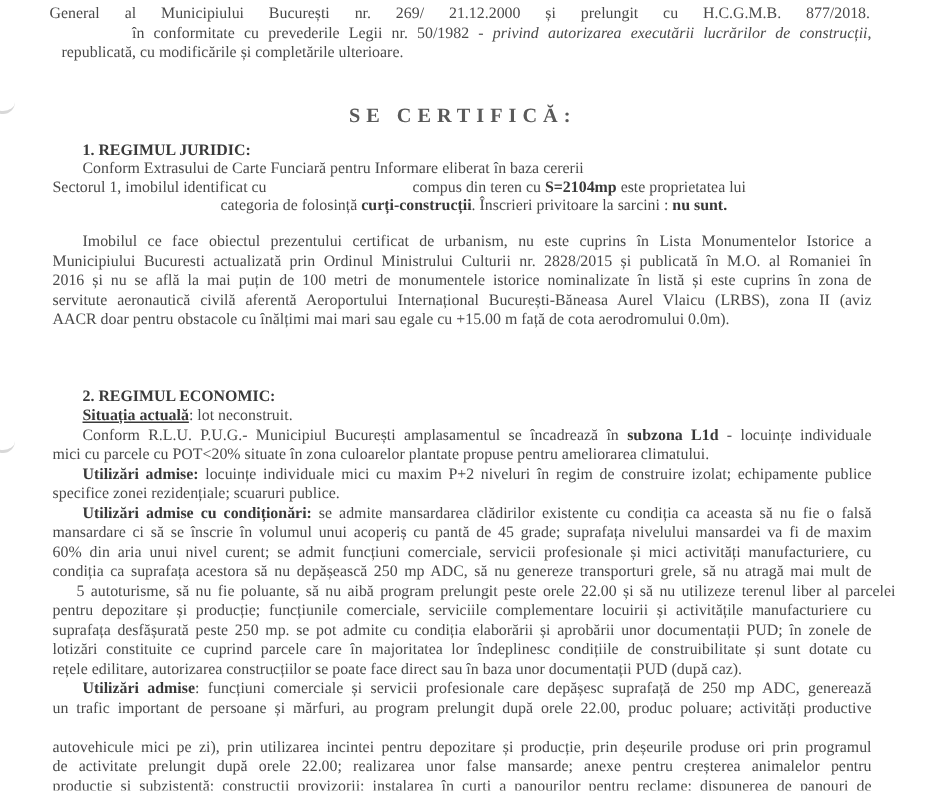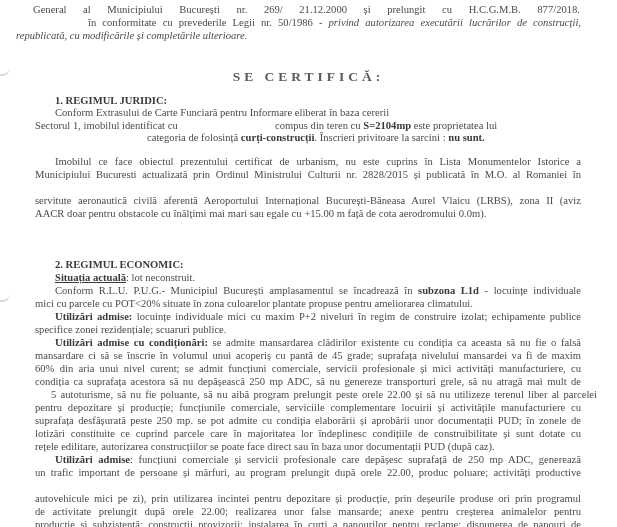--- a/index.html
+++ b/index.html
@@ -31,38 +31,39 @@
 
 <div class="page">
 
   <div class="punch" style="top:64px;"></div>
   <div class="punch" style="top:290px;"></div>
 
   <div class="line just" style="left:33px; width:547px; top:3px;">
     <span>General al Municipiului București nr. 269/ 21.12.2000 și prelungit cu H.C.G.M.B. 877/2018.</span>
   </div>
   <div class="line just" style="left:88px; width:493px; top:16px;">
-    <span>în conformitate cu prevederile Legii nr. 50/1986 - </span><span class="ital">privind autorizarea executării lucrărilor de construcții</span><span>,</span>
+    <span>în conformitate cu prevederile Legii nr. 50/1982 - </span><span class="ital">privind autorizarea executării lucrărilor de construcții</span><span>,</span>
   </div>
-  <div class="line" style="left:16px; top:29px;font-style:italic;">republicată, cu modificările și completările ulterioare.</div>
+  <div class="line" style="left:41px; top:29px;">republicată, cu modificările și completările ulterioare.</div>
 
   <div class="title">SE CERTIFICĂ:</div>
 
   <div class="line bold" style="left:55px; top:94px;text-align:center;">1. REGIMUL JURIDIC:</div>
   <div class="line" style="left:55px; top:106px;">Conform Extrasului de Carte Funciară pentru Informare eliberat în baza cererii</div>
   <div class="line" style="left:35px; top:119px;">Sectorul 1, imobilul identificat cu</div>
   <div class="line" style="left:275px; top:119px;">
     <span>compus din teren cu </span><span class="bold">S=2104mp</span><span> este proprietatea lui</span>
   </div>
   <div class="line" style="left:147px; top:131px;">
     <span>categoria de folosință </span><span class="bold">curți-construcții</span><span>. Înscrieri privitoare la sarcini : </span><span class="bold">nu sunt.</span>
   </div>
 
   <div class="line just" style="left:55px; width:526px; top:155px;">Imobilul ce face obiectul prezentului certificat de urbanism, nu este cuprins în Lista Monumentelor Istorice a</div>
   <div class="line just" style="left:35px; width:546px; top:168px;">Municipiului Bucuresti actualizată prin Ordinul  Ministrului Culturii nr. 2828/2015 și publicată în M.O. al Romaniei în</div>
+  <div class="line just" style="left:35px; width:546px; top:181px;">2016 și nu se află  la mai puțin de 100 metri de monumentele istorice nominalizate în listă și este cuprins în zona de</div>
   <div class="line just" style="left:35px; width:546px; top:194px;">servitute aeronautică civilă aferentă Aeroportului Internațional București-Băneasa Aurel Vlaicu (LRBS), zona II (aviz</div>
   <div class="line" style="left:35px; top:207px;">AACR doar pentru obstacole cu înălțimi mai mari sau egale cu +15.00 m față de cota aerodromului 0.0m).</div>
 
   <div class="line bold" style="left:55px; top:258px;">2. REGIMUL ECONOMIC:</div>
   <div class="line" style="left:55px; top:271px;">
     <span class="bold ul">Situația actuală</span><span>: lot neconstruit.</span>
   </div>
   <div class="line just" style="left:55px; width:526px; top:284px;">
     <span>Conform R.L.U. P.U.G.- Municipiul București amplasamentul se încadrează în </span><span class="bold">subzona L1d</span><span> - locuințe individuale</span>
   </div>

